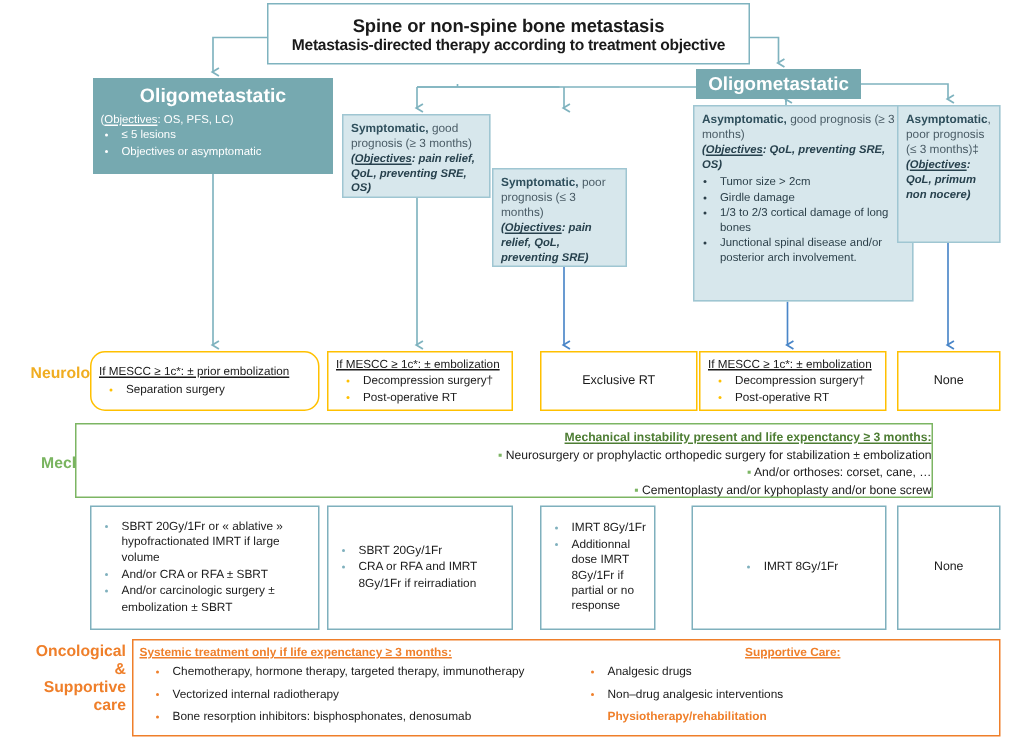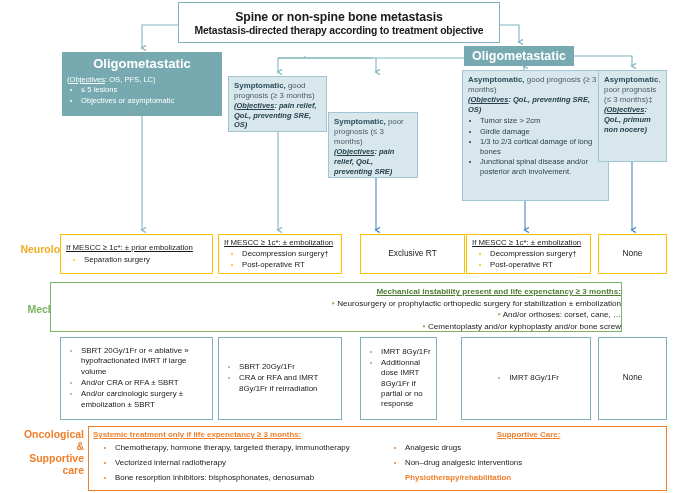--- a/index.html
+++ b/index.html
@@ -84,21 +84,21 @@
     background: #ffffff;
     font-size: 7.8px;
     line-height: 1.35;
     padding: 3px 5px;
     display:flex; flex-direction:column; justify-content:center;
   }
   .y-box ul { margin: 1px 0 0 0; padding-left: 18px; }
   .y-box li { margin-bottom: 0px; }
   .y-box li::marker { color: #ffc000; }
   .y-box .center { text-align:center; font-size: 8.4px;}
-  #nb1 { left: 60px; top: 234px; width: 153px; height: 40px; }
+  #nb1 { left: 60px; top: 234px; width: 153px; height: 40px; border-radius: 10px; }
   #nb2 { left: 218px; top: 234px; width: 124px; height: 40px; }
   #nb3 { left: 360px; top: 234px; width: 105px; height: 40px; align-items:center;}
   #nb4 { left: 466px; top: 234px; width: 125px; height: 40px; }
   #nb5 { left: 598px; top: 234px; width: 69px; height: 40px; align-items:center;}
 
   
   #mech-box {
     left: 50px; top: 282px; width: 572px; height: 50px;
     border: 1.3px solid #7cb563;
     background: #ffffff;

